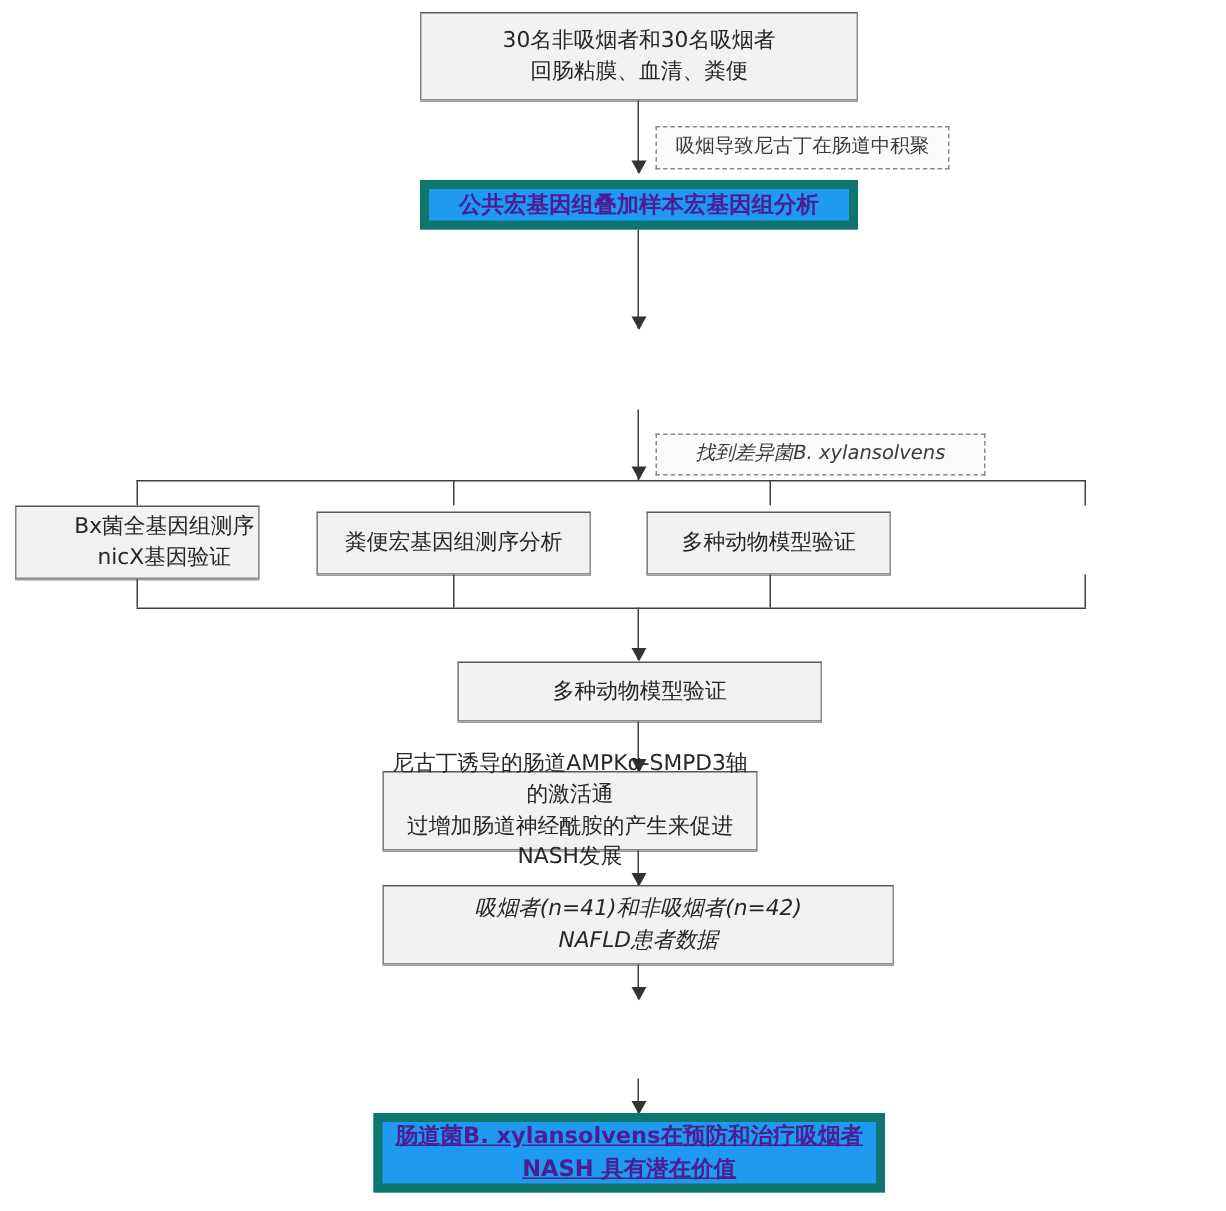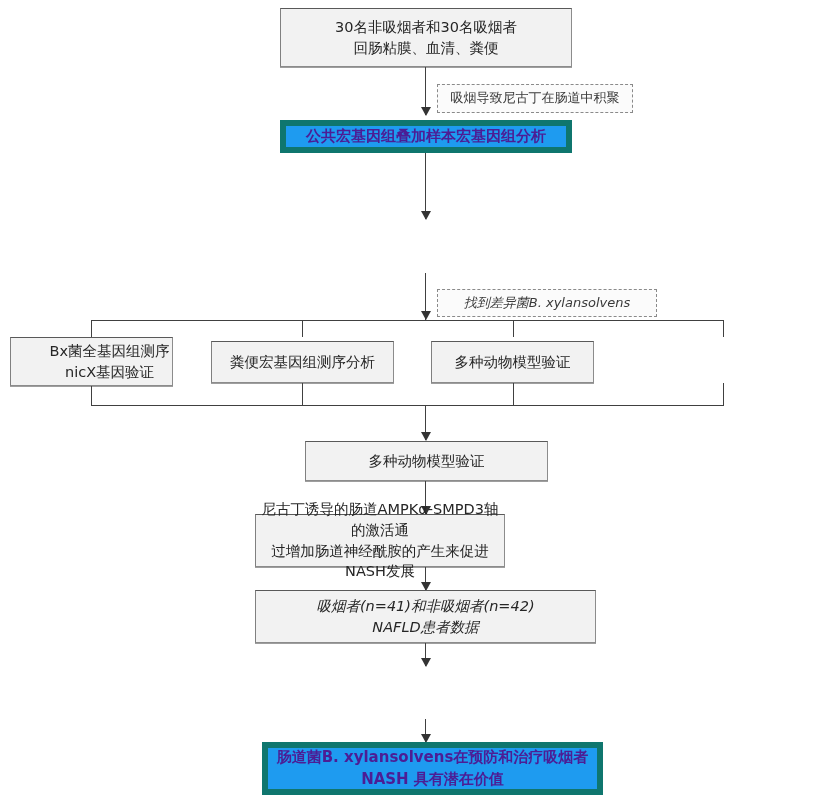--- a/index.html
+++ b/index.html
@@ -129,16 +129,16 @@
   <div class="node solid" style="left:255px; top:590px; width:341px; height:53px;font-style:italic;">吸烟者(n=41)和非吸烟者(n=42)
 NAFLD患者数据</div>
 
   <div class="vline" style="left:425px; top:643px; height:23px;"></div>
   <div class="arrow" style="left:421px; top:658px;"></div>
 
 
   <div class="vline" style="left:425px; top:719px; height:23px;"></div>
   <div class="arrow" style="left:421px; top:734px;"></div>
 
-  <div class="node accent" style="left:262px; top:742px; width:341px; height:53px;">肠道菌B. xylansolvens在预防和治疗吸烟者
+  <div class="node accent" style="left:249px; top:742px; width:341px; height:53px;text-decoration:underline;">肠道菌B. xylansolvens在预防和治疗吸烟者
 NASH 具有潜在价值</div>
 
 </div>
 
 </body></html>

